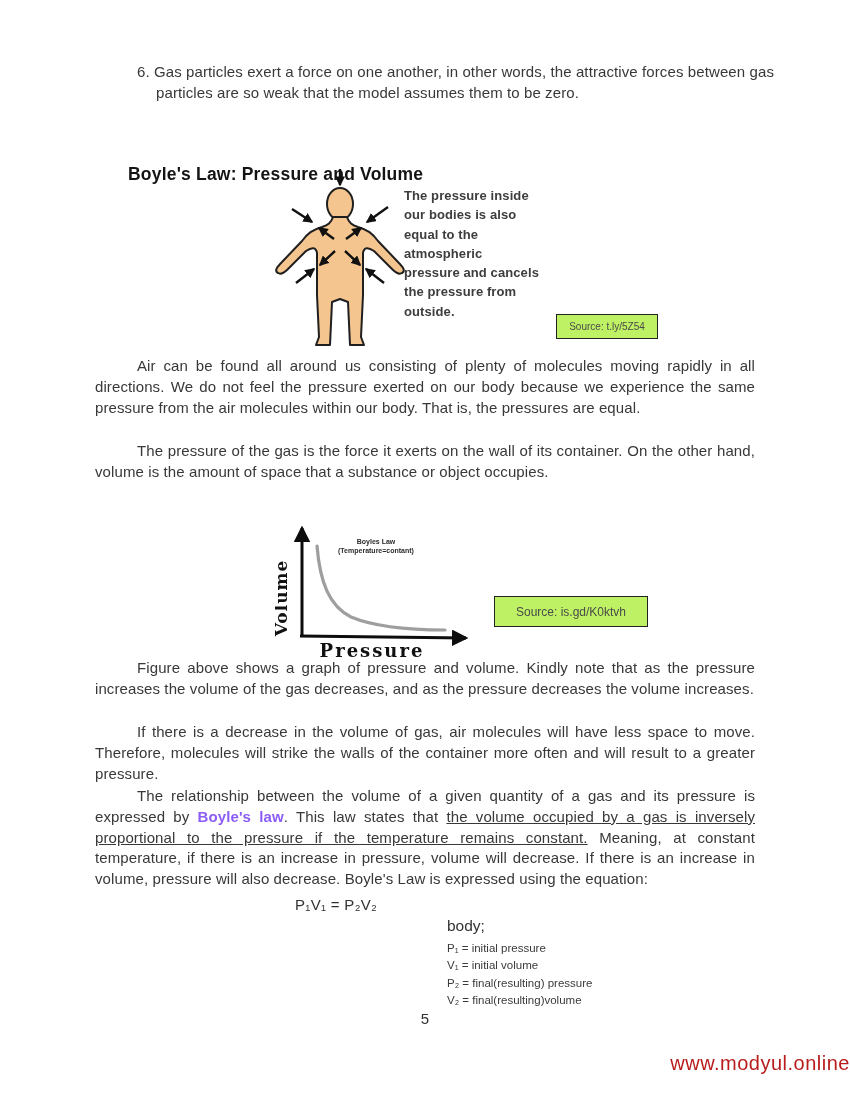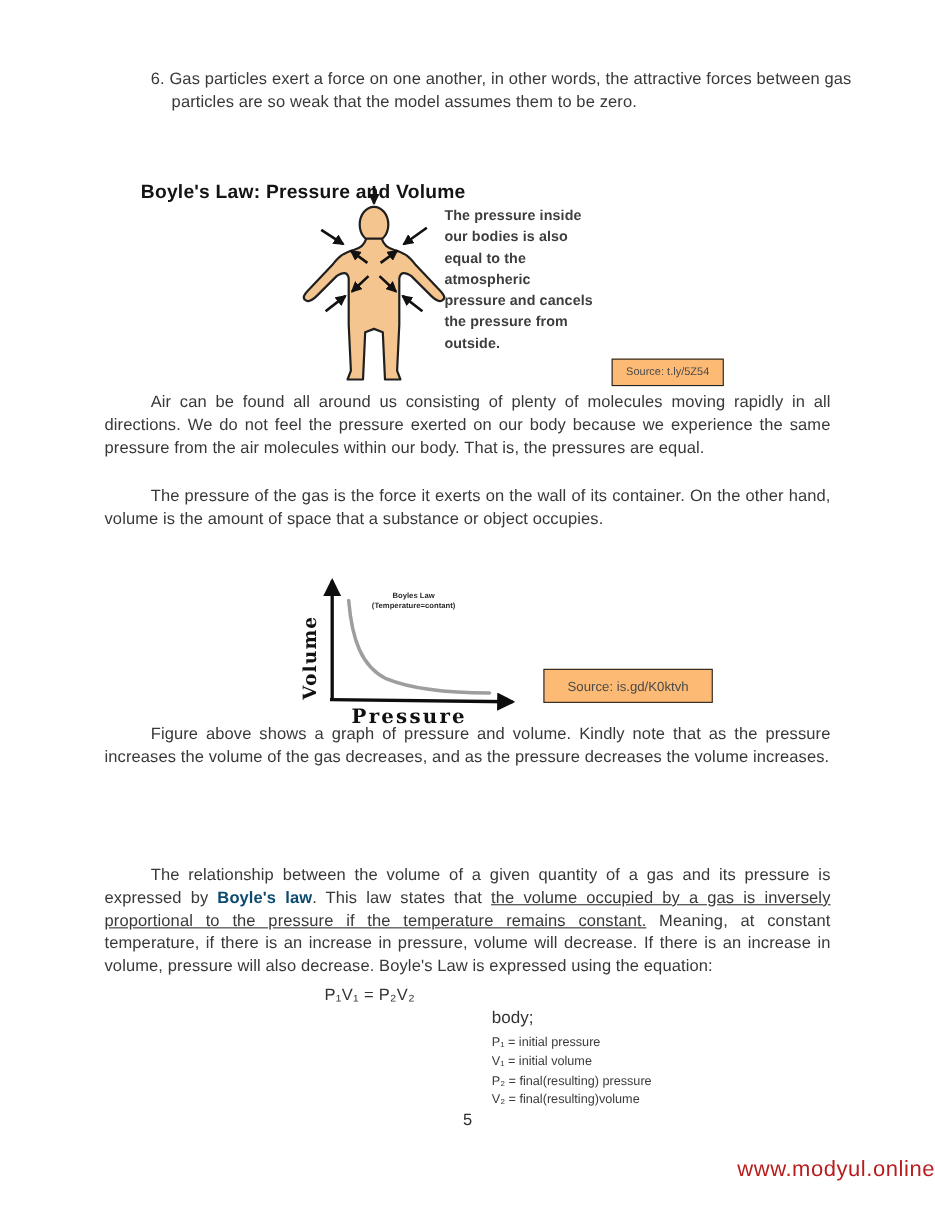--- a/index.html
+++ b/index.html
@@ -29,41 +29,40 @@
 
   
   .fig-svg { position: absolute; left: 272px; top: 167px; }
   .fig-caption {
     position: absolute; left: 404px; top: 186px; width: 170px;
     white-space: pre-line;
     font-size: 13px; font-weight: bold; line-height: 19.3px;
     color: #3d3d3d; letter-spacing: 0.1px;
   }
   .src-box {
-    position: absolute; border: 1.5px solid #222222; background: #fdba74;
+    position: absolute; border: 1.5px solid #222222; background: #bef264;
     display: flex; align-items: center; justify-content: center;
     color: #4a4a4a;
-    margin-top: 12px;
   }
   .src1 { left: 556px; top: 314px; width: 100px; height: 23px; font-size: 10px; }
   .src2 { left: 494px; top: 596px; width: 152px; height: 29px; font-size: 12px; }
 
   
   .para {
     position: absolute; left: 95px; width: 660px; margin: 0;
     font-size: 15px; line-height: 20.8px; text-align: justify;
     text-indent: 42px; letter-spacing: 0.1px;
   }
   .p1 { top: 356px; }
   .p2 { top: 441px; }
   .p3 { top: 506px; }
   .p4 { top: 658px; }
   .p5 { top: 722px; }
   .p6 { top: 786px; }
-  .p6 b { color: #0c4a6e; }
+  .p6 b { color: #8b5cf6; }
   .p6 .u { text-decoration: underline; }
 
   
   .graph { position: absolute; left: 275px; top: 520px; }
   .gtitle {
     font-family: "Liberation Sans", sans-serif;
     font-size: 7px; font-weight: bold; fill: #2b2b2b;
     text-anchor: middle;
   }
   .axis-label {
@@ -186,20 +185,21 @@
       <text class="axis-label ylab" transform="translate(12,78) rotate(-90)">Volume</text>
       <text class="axis-label xlab" x="97" y="137">Pressure</text>
     </svg>
   </div>
 
   <div class="src-box src2">
     <span>Source: is.gd/K0ktvh</span>
   </div>
 
   <p class="para p4">Figure above shows a graph of pressure and volume. Kindly note that as the pressure increases the volume of the gas decreases, and as the pressure decreases the volume increases.</p>
+  <p class="para p5">If there is a decrease in the volume of gas, air molecules will have less space to move. Therefore, molecules will strike the walls of the container more often and will result to a greater pressure.</p>
   <p class="para p6"><span>The relationship between the volume of a given quantity of a gas and its pressure is expressed by </span><b>Boyle's law</b><span>. This law states that </span><span class="u">the volume occupied by a gas is inversely proportional to the pressure if the temperature remains constant.</span><span> Meaning, at constant temperature, if there is an increase in pressure, volume will decrease. If there is an increase in volume, pressure will also decrease. Boyle's Law is expressed using the equation:</span></p>
 
   <span class="eq">P₁V₁ = P₂V₂</span>
   <span class="where">body;</span>
   <div class="defs">
     <div>P₁ = initial pressure</div>
     <div>V₁ = initial volume</div>
     <div>P₂ = final(resulting) pressure</div>
     <div>V₂ = final(resulting)volume</div>
   </div>

